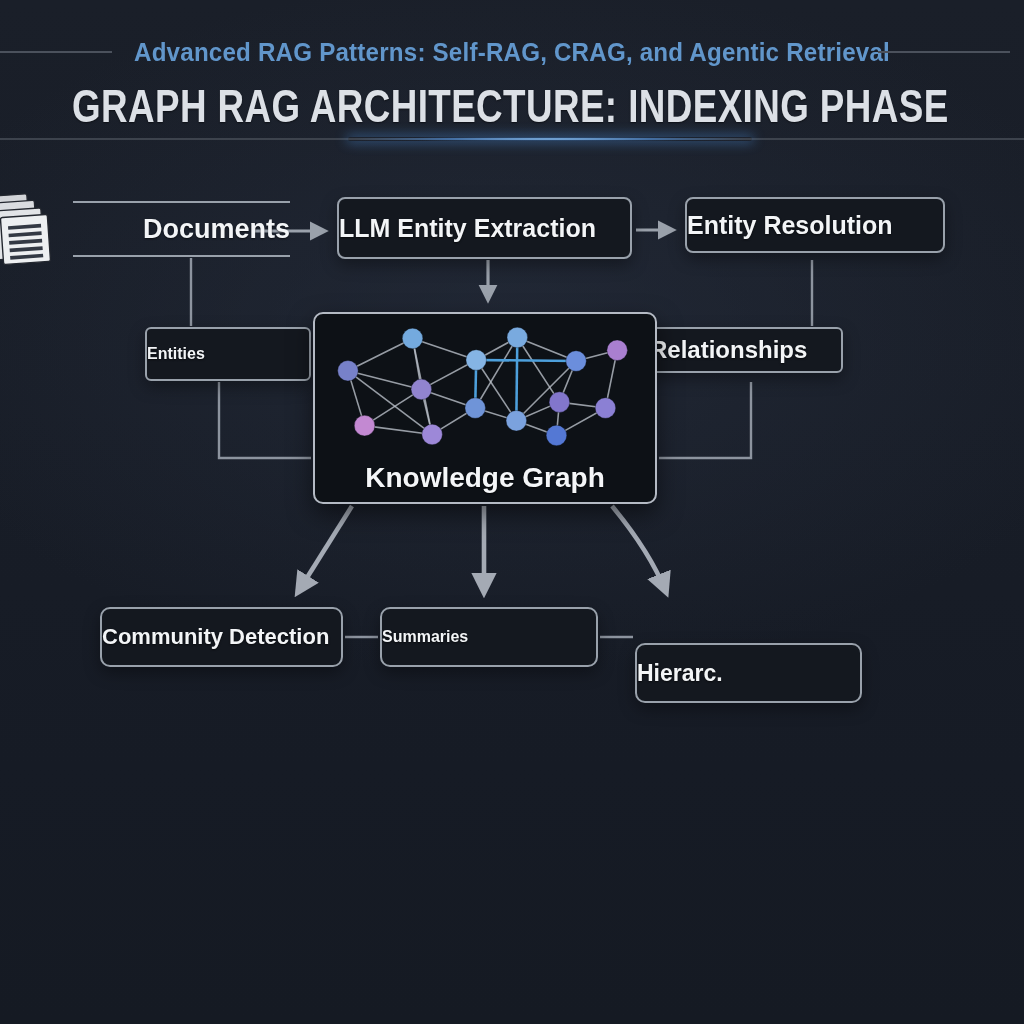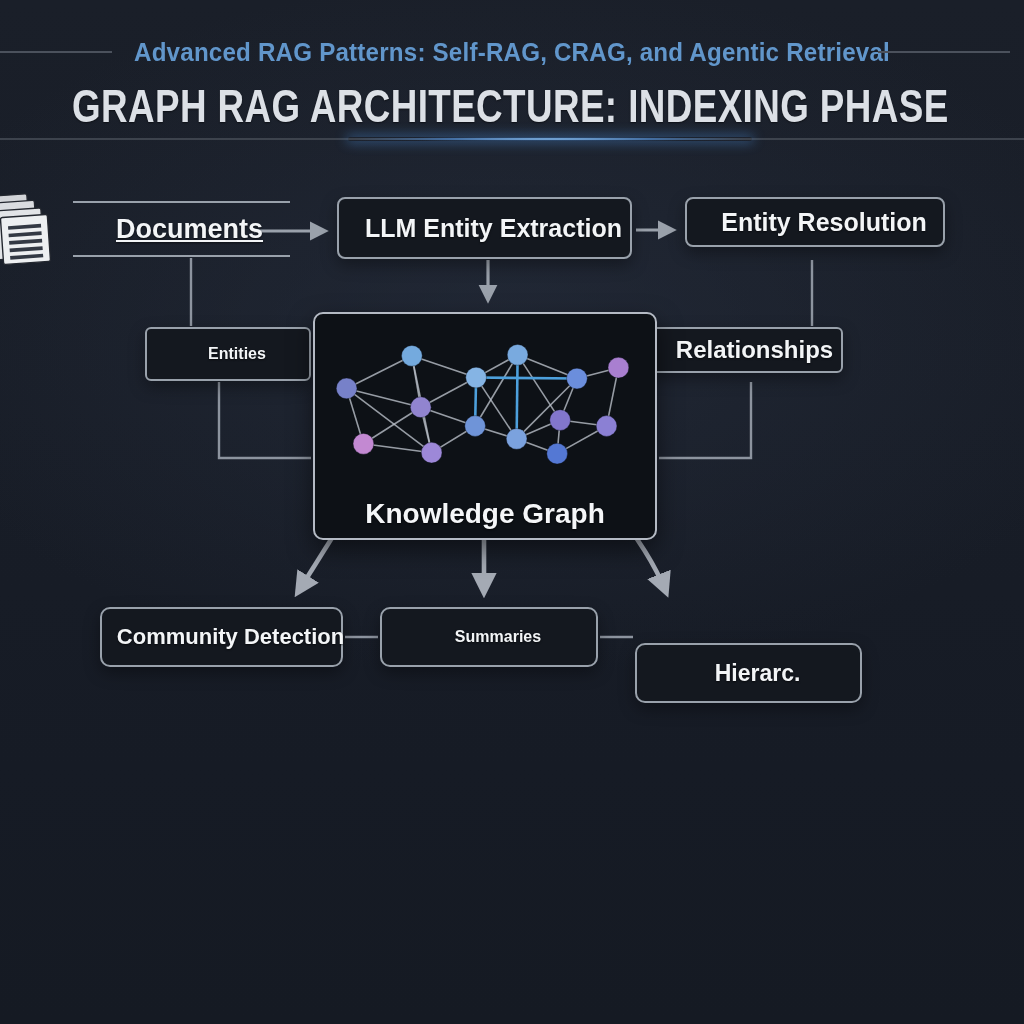--- a/index.html
+++ b/index.html
@@ -36,43 +36,42 @@
   svg.connectors{position:absolute;top:0;left:0;z-index:1;}
   .c-thin{stroke:#8d949f;stroke-width:2.4;fill:none;}
   .c-arrow{stroke:#9aa1ab;stroke-width:3.2;fill:none;}
   .c-big{stroke:#a4aab4;stroke-width:4.6;fill:none;}
   .page{stroke:#23272f;stroke-width:1.4;}
   .p1{fill:#d2d4d8;} .p2{fill:#dadce0;} .p3{fill:#e2e4e7;} .p4{fill:#edeff1;}
   .pline{fill:#333944;}
   
   .box{
     position:absolute;z-index:2;box-sizing:border-box;
-    display:flex;align-items:center;justify-content:center;
+    display:flex;align-items:center;justify-content:flex-start;
     border:2px solid #99a1ab;border-radius:8px;background:#14181f;
     color:#f3f5f7;font-weight:bold;white-space:nowrap;
     box-shadow:0 6px 16px rgba(0,0,0,.35);
     text-shadow:0 1px 2px rgba(0,0,0,.6);
-    padding-left:18px;
   }
   .box-documents{
     left:73px;top:201px;width:217px;height:56px;
     border-left:none;border-right:none;border-radius:0;background:transparent;
     border-top-width:2.5px;border-bottom-width:2.5px;box-shadow:none;
-    justify-content:center;padding-left:16px;font-size:27px;text-decoration:underline;
+    justify-content:flex-end;padding-left:16px;font-size:27px;
   }
   .box-llm{left:337px;top:197px;width:295px;height:62px;font-size:25px;}
-  .box-er{left:685px;top:197px;width:260px;height:50px;font-size:25px;}
+  .box-er{left:685px;top:197px;width:260px;height:56px;font-size:25px;}
   .box-entities{left:145px;top:327px;width:166px;height:54px;font-size:16px;border-radius:6px;}
   .box-relationships{left:648px;top:327px;width:195px;height:46px;font-size:24px;border-radius:6px;}
   .box-community{left:100px;top:607px;width:243px;height:60px;font-size:22px;border-radius:10px;}
   .box-summaries{left:380px;top:607px;width:218px;height:60px;font-size:16px;border-radius:10px;}
   .box-hierarchy{left:635px;top:607px;width:227px;height:60px;font-size:23px;border-radius:10px;margin-top:36px;}
   
   .box-kg{
-    left:313px;top:312px;width:344px;height:228px;z-index:3;
+    left:313px;top:312px;width:344px;height:192px;z-index:3;
     border:2px solid #b4bac4;border-radius:10px;background:#0d1116;
     box-shadow:0 10px 24px rgba(0,0,0,.5);
     display:block;
   }
   .box-kg svg{position:absolute;top:0;left:0;width:100%;height:100%;}
   .kg-label{
     position:absolute;left:0;bottom:8px;width:100%;text-align:center;
     font-size:28px;font-weight:bold;color:#f4f6f8;text-shadow:0 1px 2px rgba(0,0,0,.7);
   }
   .edge{stroke:#b9bfc8;stroke-width:1.6;opacity:.8;}

